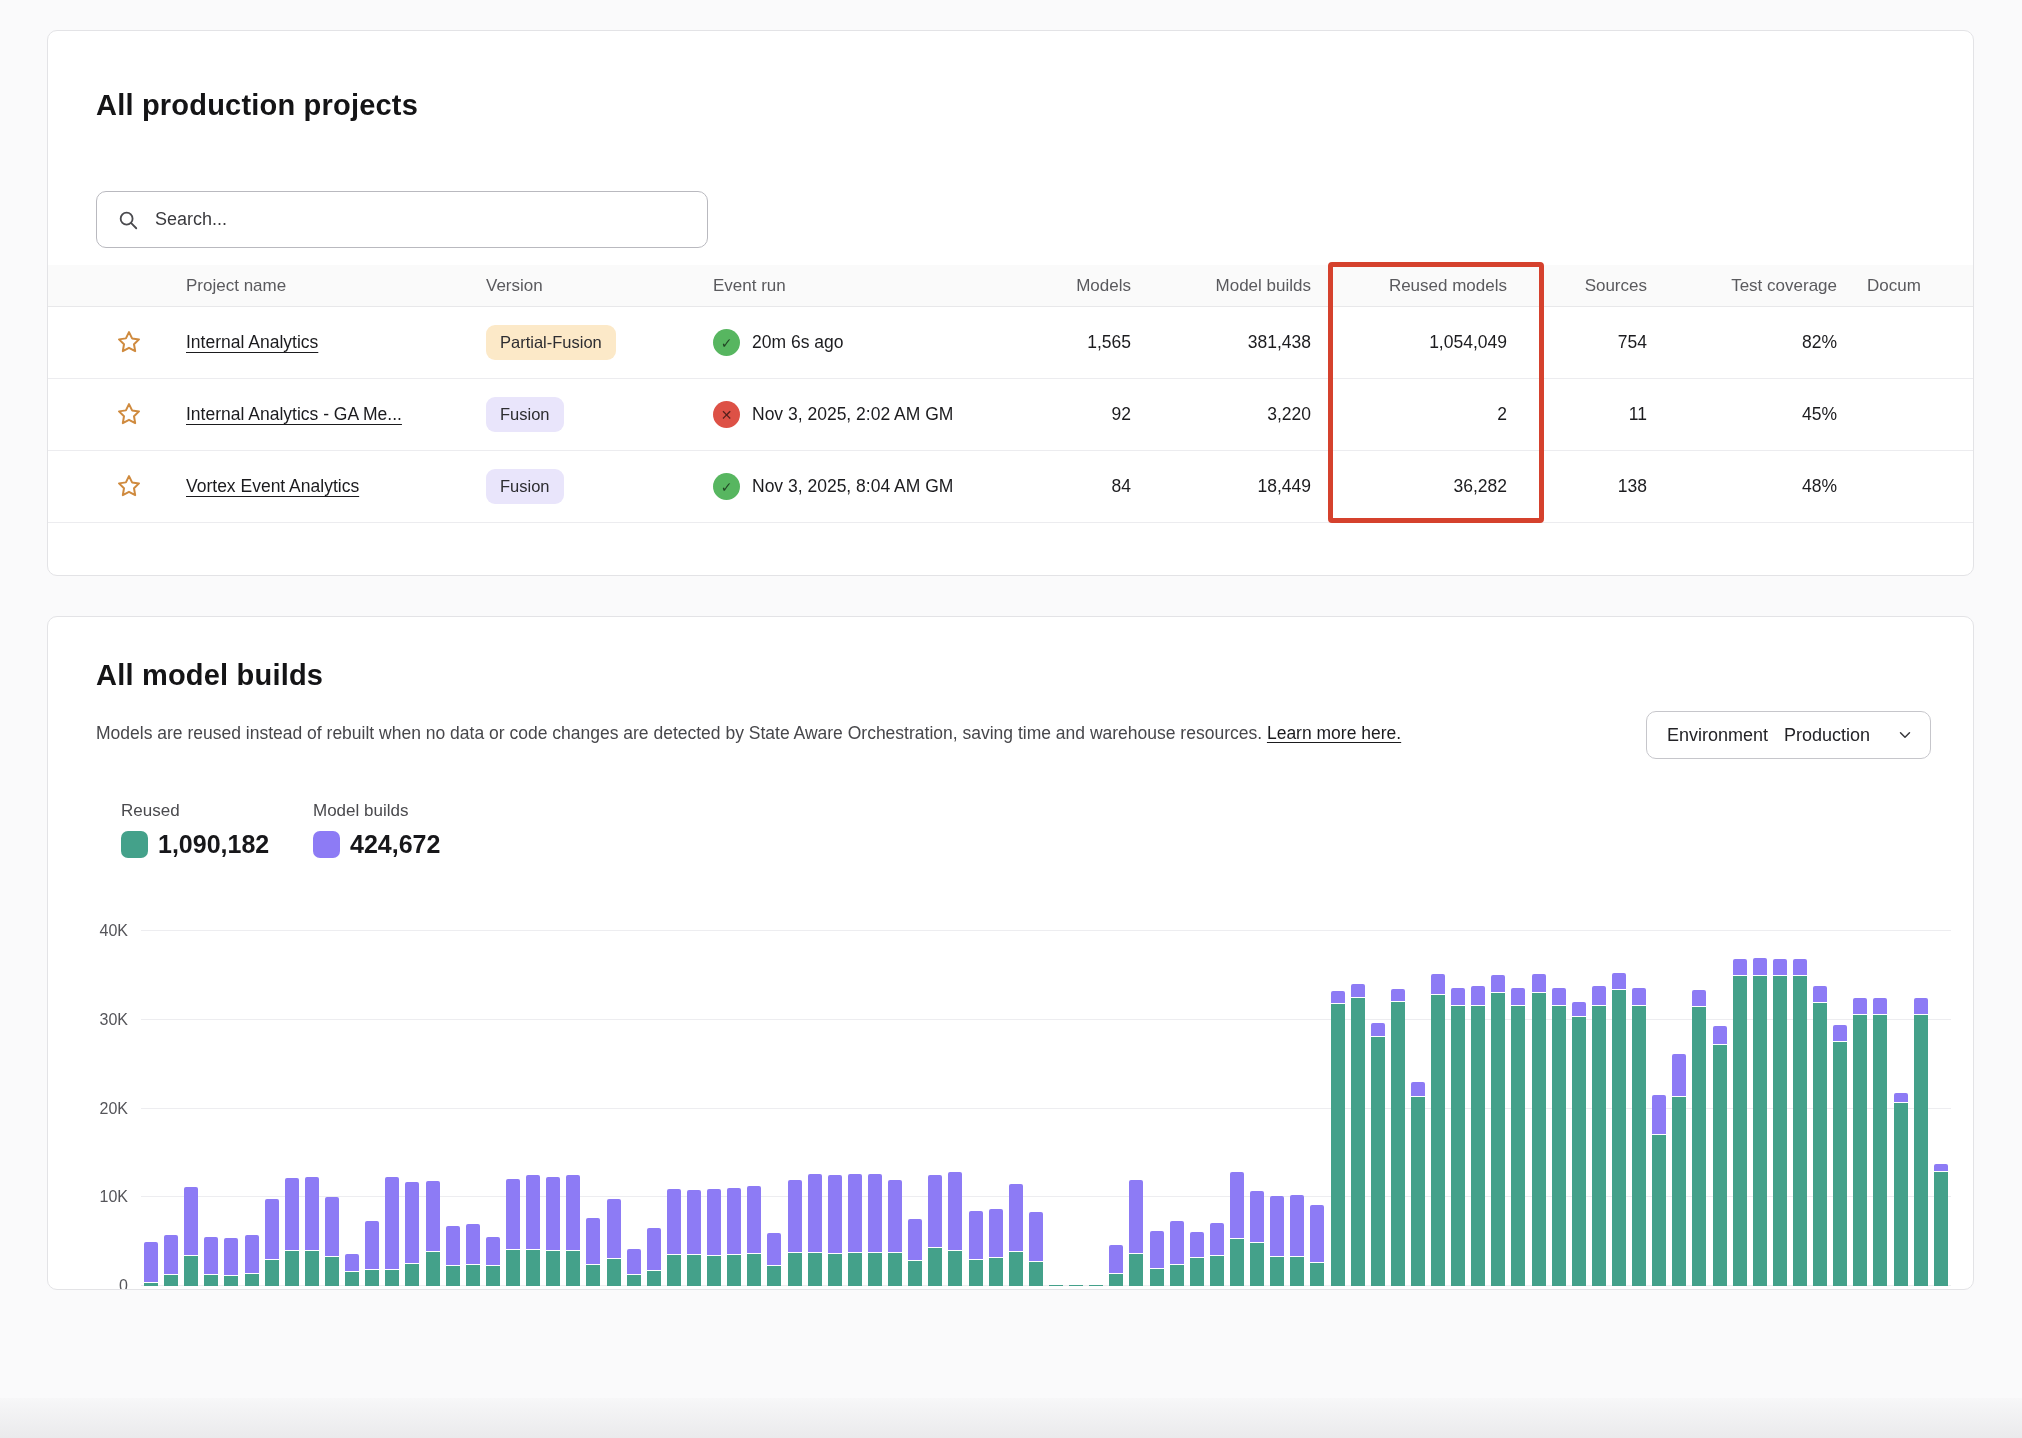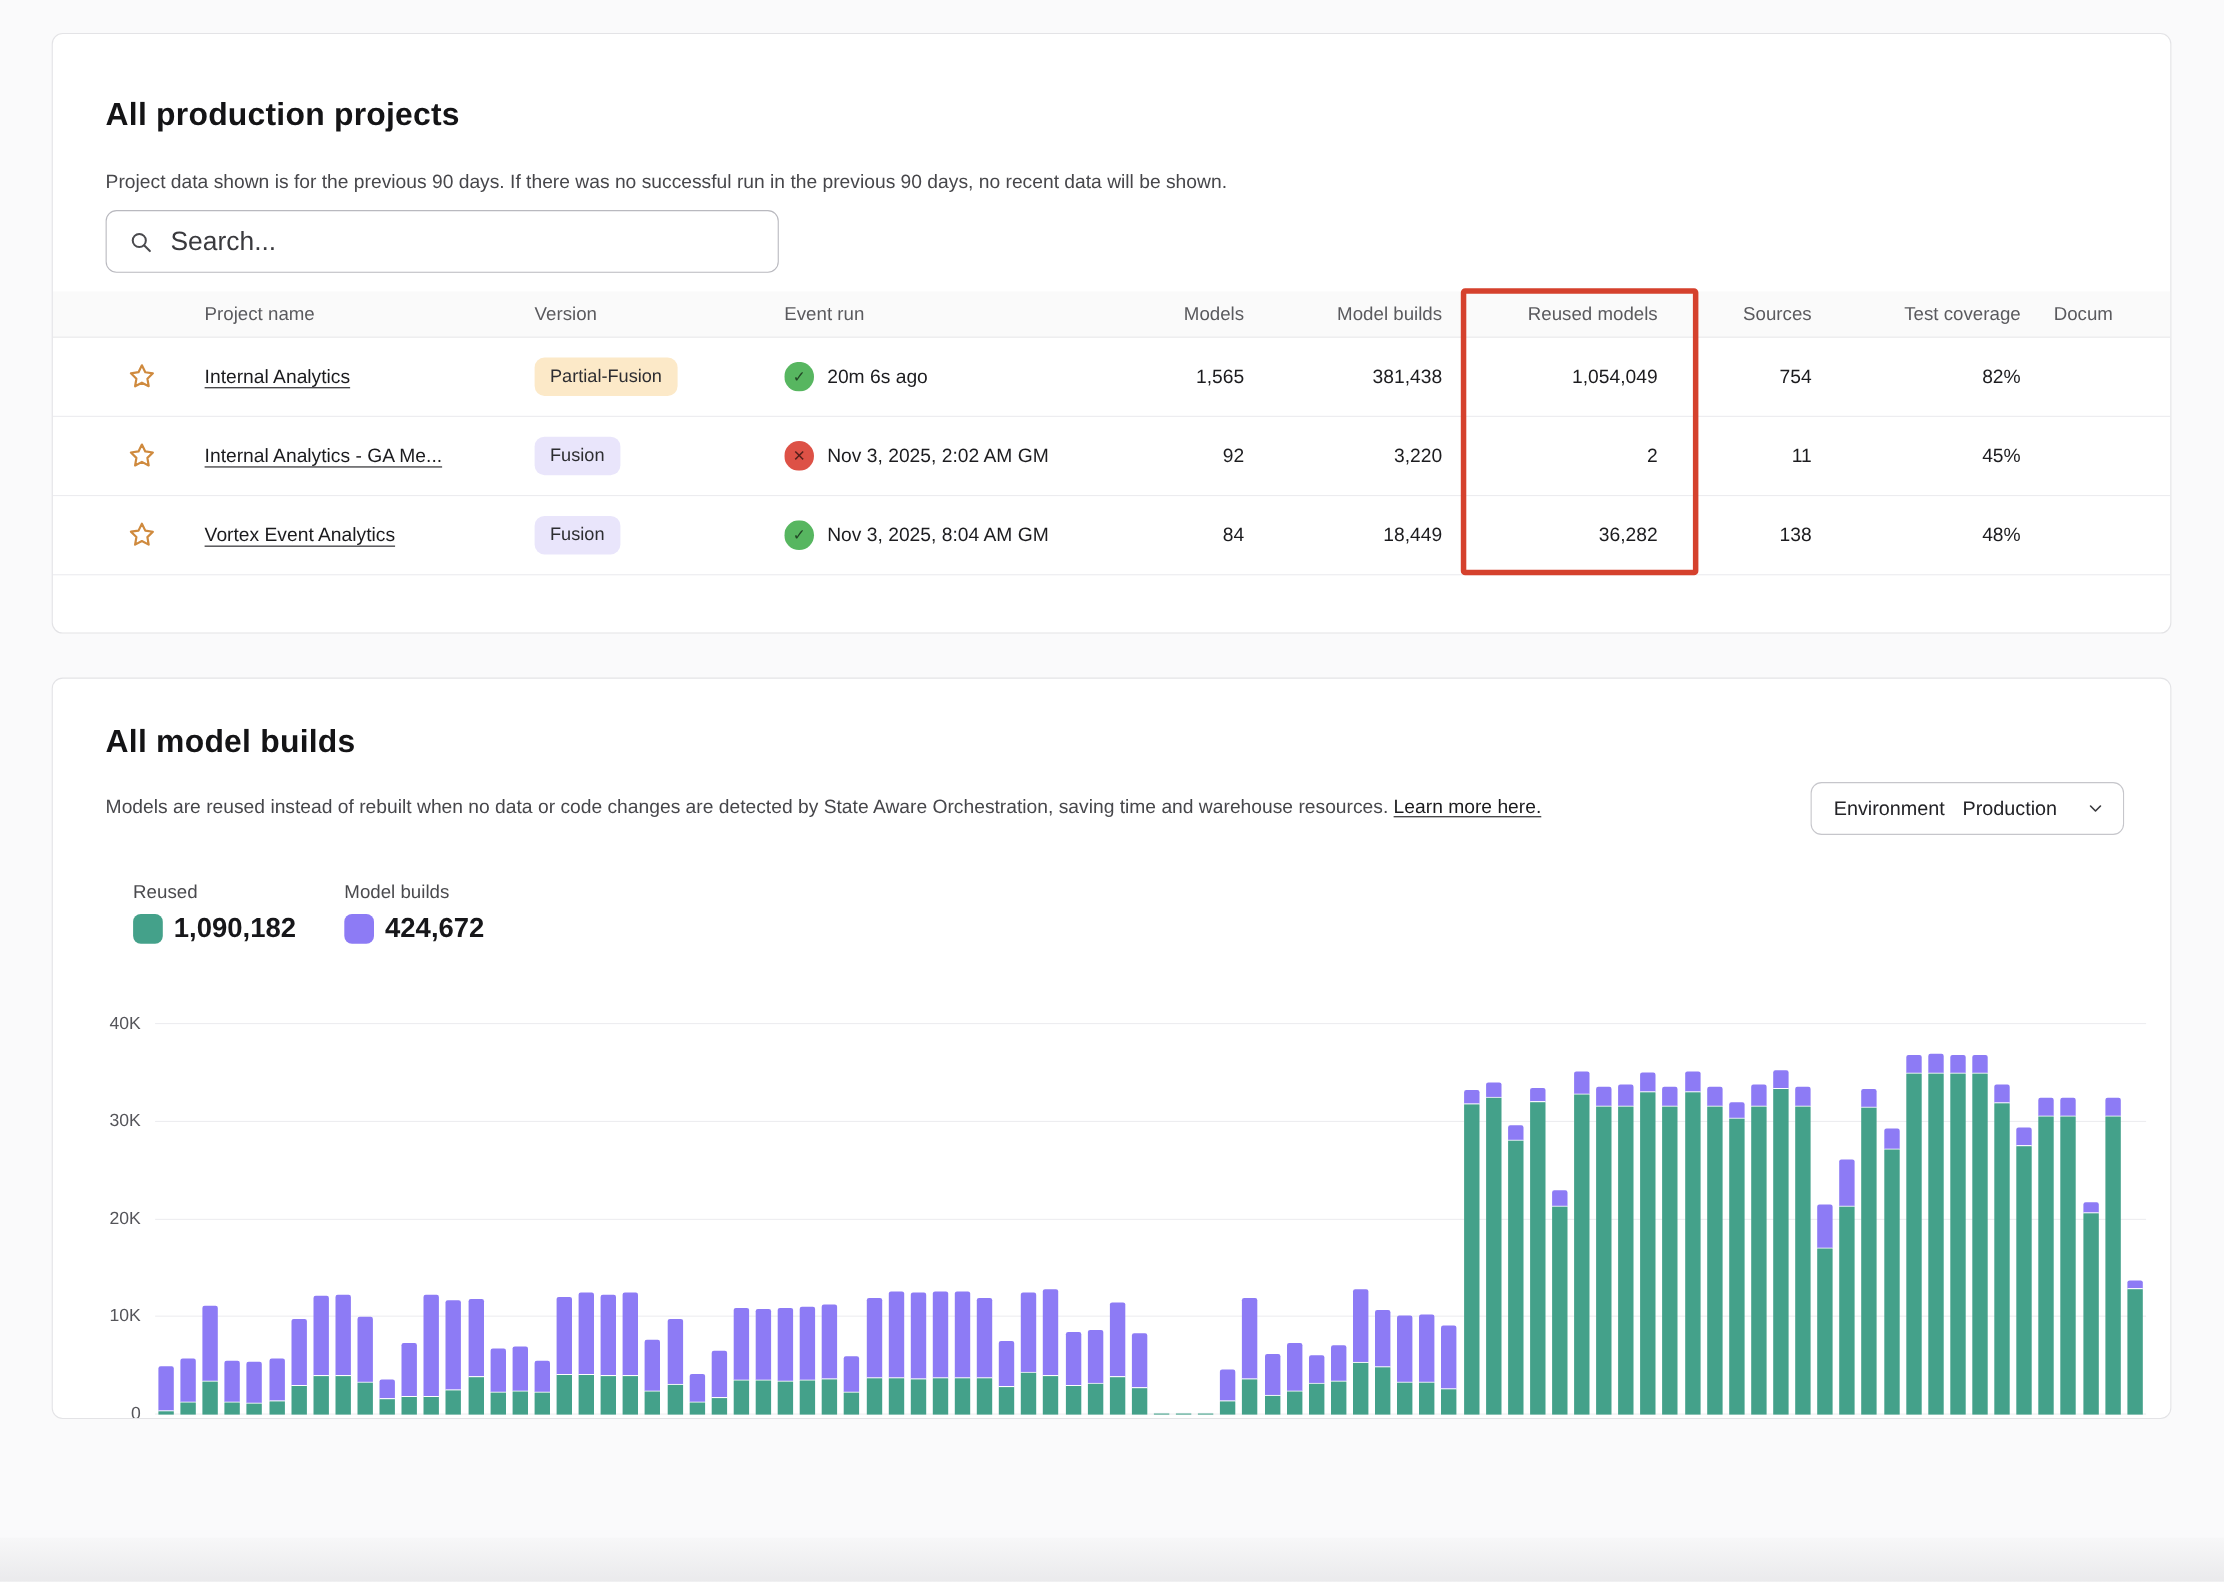--- a/index.html
+++ b/index.html
@@ -26,21 +26,21 @@
   
   #projects-card .card-title{top:58px;}
   #projects-card .card-subtitle{top:124px;}
   .search-box{
     position:absolute;left:48px;top:160px;width:612px;height:57px;box-sizing:border-box;
     border:1px solid #b9b9bf;border-radius:10px;display:flex;align-items:center;
     padding:0 20px;gap:14px;background:#fff;
   }
   .search-box svg{flex:0 0 auto;}
   .search-box input{
-    border:none;outline:none;font-size:24px;color:#c2410c;width:100%;
+    border:none;outline:none;font-size:18px;color:#c2410c;width:100%;
     font-family:inherit;background:transparent;
   }
   .search-box input::placeholder{color:#3a3a3e;opacity:1;}
 
   .ptable{position:absolute;left:0;right:0;top:234px;}
   .trow{
     display:grid;
     grid-template-columns:138px 300px 227px 325px 93px 180px 196px 140px 190px 1fr;
     align-items:center;box-sizing:border-box;
   }
@@ -102,21 +102,20 @@
     transform:rotate(-45deg);transform-origin:100% 0;text-align:right;
   }
 </style>
 </head>
 <body>
 
 <div id="page">
 
   <section class="card" id="projects-card">
     <div class="card-title">All production projects</div>
-    <div class="card-subtitle">Project data shown is for the previous 90 days. If there was no successful run in the previous 90 days, no recent data will be shown.</div>
 
     <div class="search-box">
       <svg width="22" height="22" viewBox="0 0 24 24" fill="none" stroke="#4a4a4e" stroke-width="2" stroke-linecap="round">
         <circle cx="10.5" cy="10.5" r="6.5"></circle>
           <line x1="15.5" y1="15.5" x2="21" y2="21"></line>
       </svg>
       <input type="text" placeholder="Search..." style="">
     </div>
 
     <div class="ptable">

